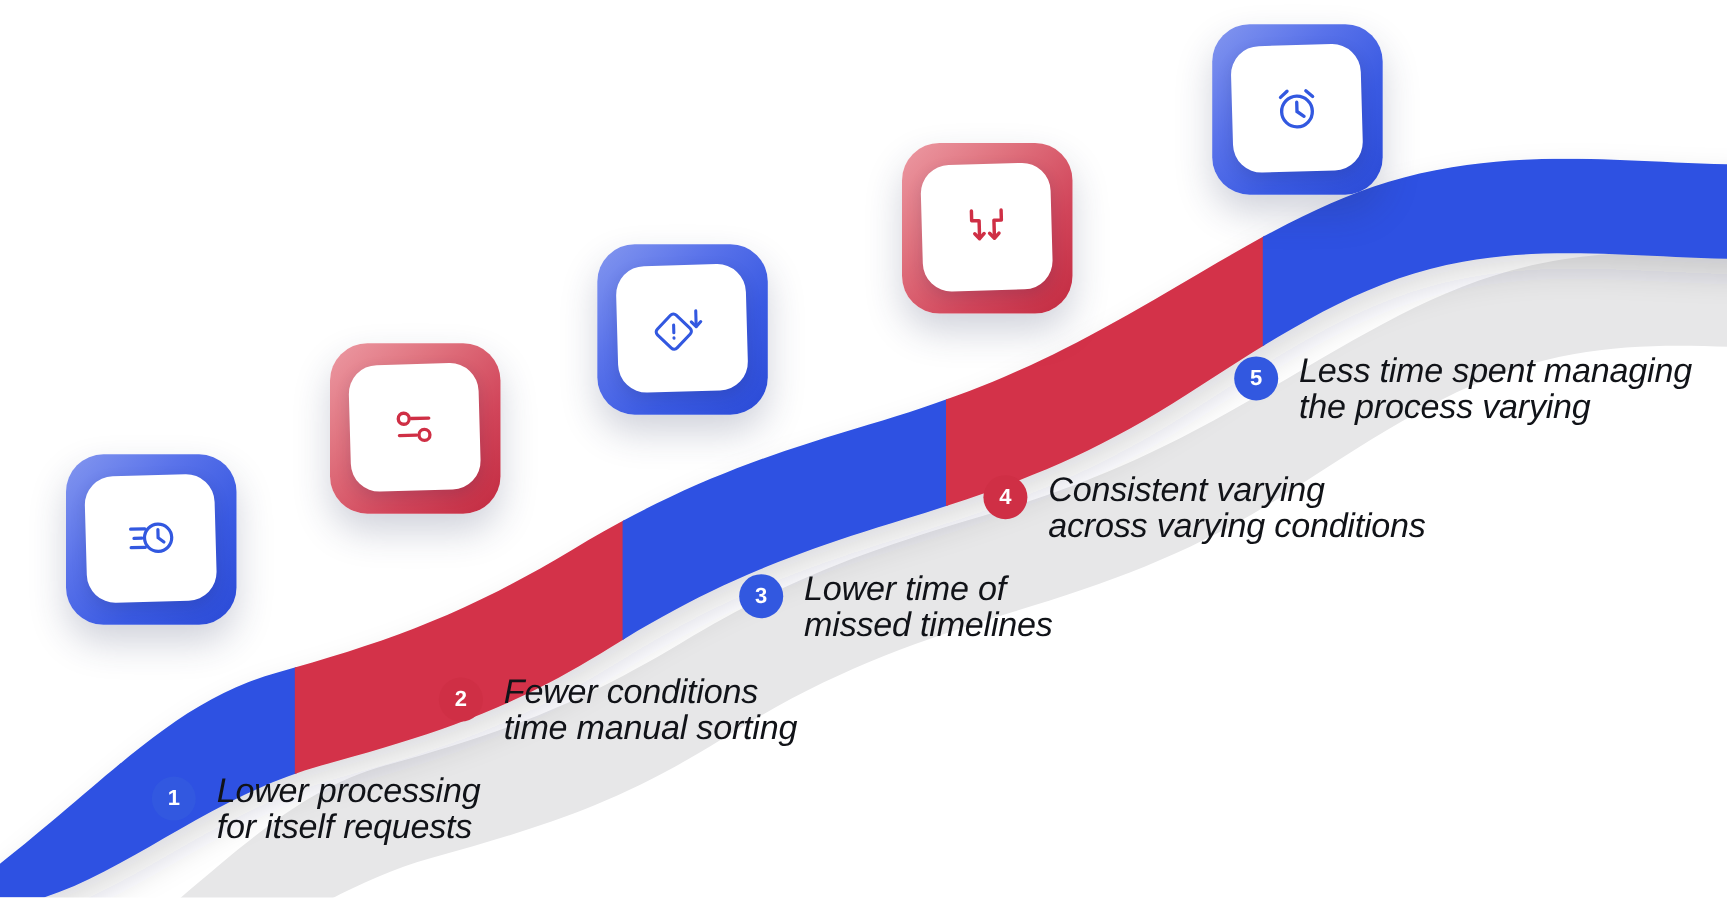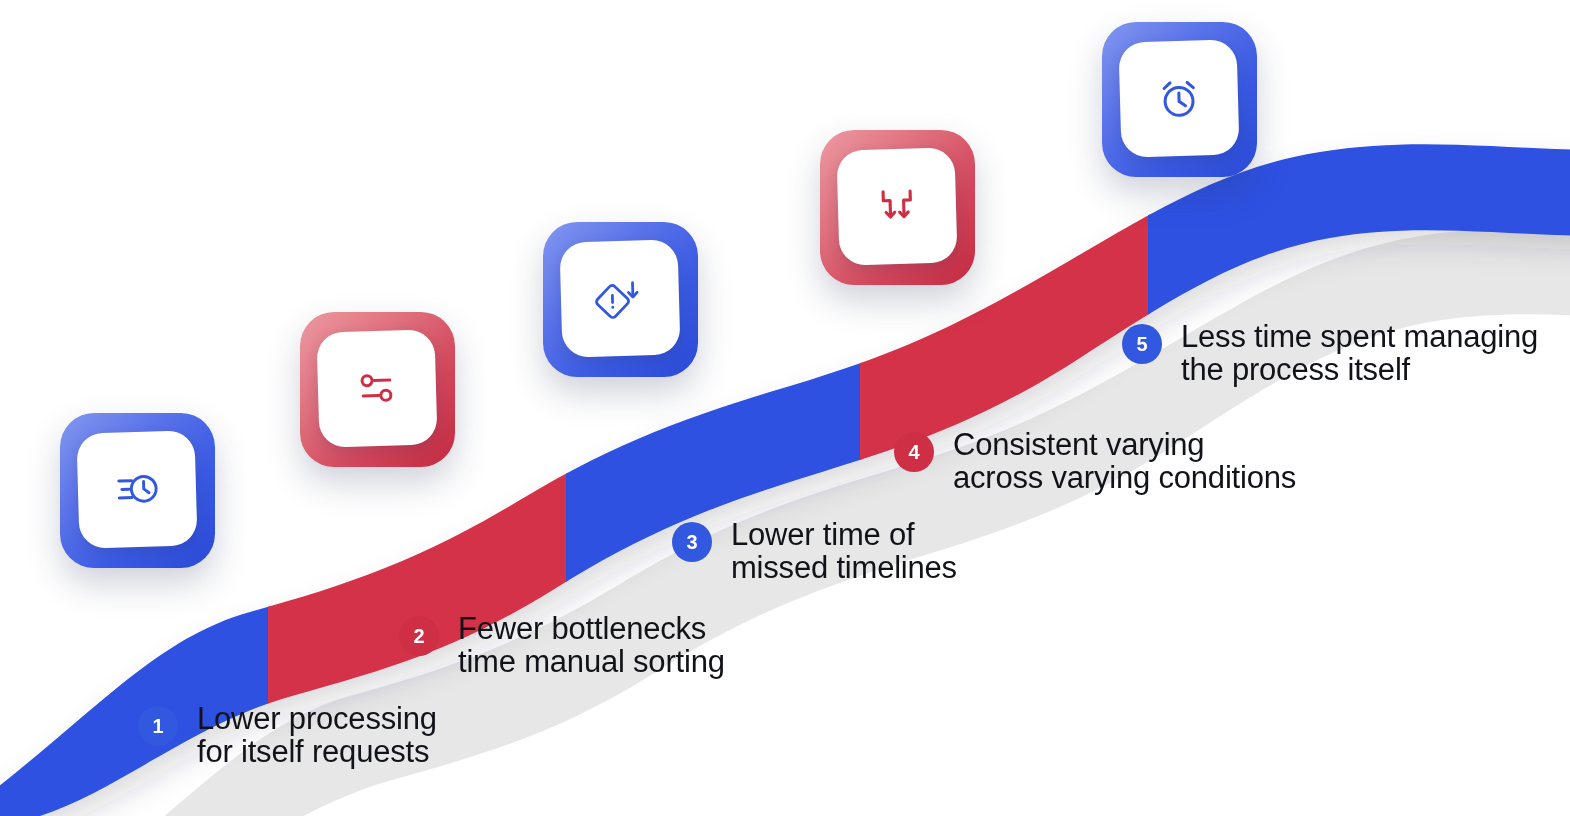--- a/index.html
+++ b/index.html
@@ -85,20 +85,21 @@
   .step-badge.blue { background: #3258e0; }
   .step-badge.red  { background: #cf2f45; }
 
   .step-text {
     margin-left: 19px;
     color: #111318;
     font-size: 31px;
     line-height: 1.08;
     font-weight: 400;
     letter-spacing: -0.2px;
+    font-style: italic;
   }
   .step-text .line { display: block; }
 </style>
 </head>
 <body>
 
 <div id="stage">
 
   <svg id="ribbon-layer" viewBox="0 0 1570 816" width="1570" height="816" xmlns="http://www.w3.org/2000/svg">
     <defs>
@@ -228,21 +229,21 @@
     <div class="step-badge blue">1</div>
     <div class="step-text">
       <span class="line">Lower processing</span>
       <span class="line">for itself requests</span>
     </div>
   </div>
 
   <div class="step" style="left:399px; top:612px;">
     <div class="step-badge red">2</div>
     <div class="step-text">
-      <span class="line">Fewer bottlenecks</span>
+      <span class="line">Fewer conditions</span>
       <span class="line">time manual sorting</span>
     </div>
   </div>
 
   <div class="step" style="left:672px; top:518px;">
     <div class="step-badge blue">3</div>
     <div class="step-text">
       <span class="line">Lower time of</span>
       <span class="line">missed timelines</span>
     </div>
@@ -253,17 +254,17 @@
     <div class="step-text">
       <span class="line">Consistent varying</span>
       <span class="line">across varying conditions</span>
     </div>
   </div>
 
   <div class="step" style="left:1122px; top:320px;">
     <div class="step-badge blue">5</div>
     <div class="step-text">
       <span class="line">Less time spent managing</span>
-      <span class="line">the process itself</span>
+      <span class="line">the process varying</span>
     </div>
   </div>
 
 </div>
 
 </body></html>

